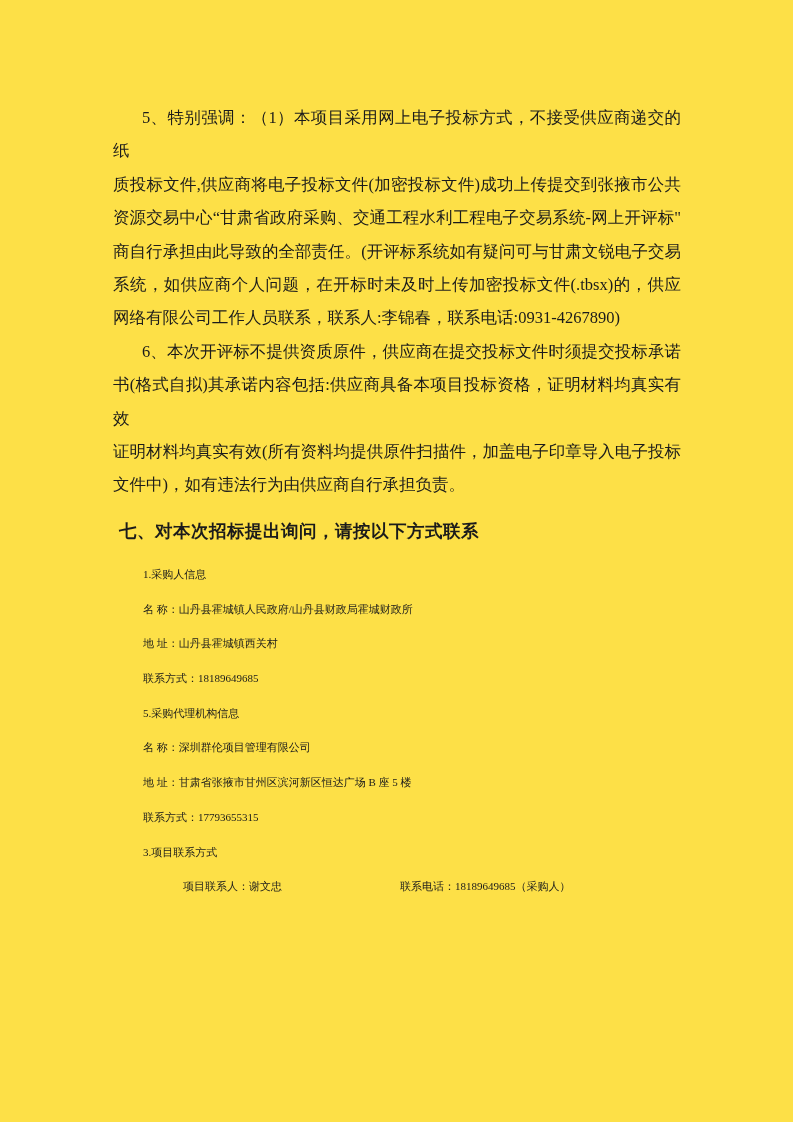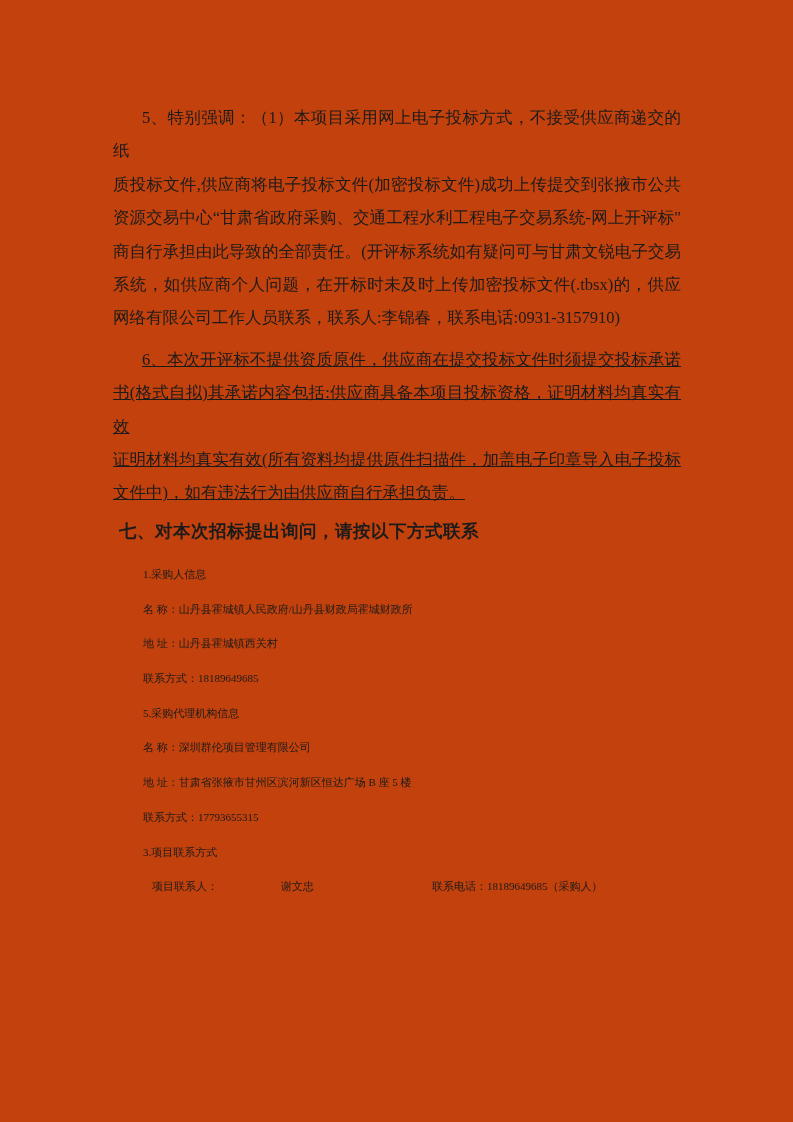--- a/index.html
+++ b/index.html
@@ -17,60 +17,60 @@
 
   .content {
     position:absolute;
     left:113px;
     top:101px;
     width:568px;
   }
 
   
   .para { font-size:16.5px; line-height:33.4px; letter-spacing:0; }
-  .para + .para { margin-top:8px;text-decoration:underline; }
+  .para + .para { margin-top:0; }
   .para .line { width:100%; }
   .para .line.just { text-align:justify; text-align-last:justify; }
   .para .line.first { text-indent:29px; }
 
   
   .heading {
-    margin-top:5px;
+    margin-top:13px;
     padding-left:6px;
     font-family:"Liberation Sans","DejaVu Sans",sans-serif;
     font-weight:700;
     font-size:17.5px;
     line-height:33px;
     letter-spacing:0.5px;
   }
 
   
   .contacts { margin-top:9px; font-size:11px; }
   .contact-item { line-height:34.7px; padding-left:30px; }
 
   
   .contact-row { display:flex; line-height:34.7px; padding-left:39px; }
-  .c-label { width:97px; flex:0 0 auto; }
-  .c-name  { width:151px; flex:0 0 auto;margin-left:32px; }
+  .c-label { width:97px; flex:0 0 auto;text-align:right; }
+  .c-name  { width:151px; flex:0 0 auto; }
   .c-phone { flex:1 1 auto; }
 </style>
 </head>
 <body>
 
-<div class="page" style="background: #c2410c; color: rgb(27, 27, 27);">
+<div class="page" style="background: #fde047; color: rgb(27, 27, 27);">
   <div class="content">
 
     <div>
         <div class="para">
           <div class="line first just">5、特别强调：（1）本项目采用网上电子投标方式，不接受供应商递交的纸</div>
           <div class="line just">质投标文件,供应商将电子投标文件(加密投标文件)成功上传提交到张掖市公共</div>
           <div class="line just">资源交易中心“甘肃省政府采购、交通工程水利工程电子交易系统-网上开评标"</div>
           <div class="line just">商自行承担由此导致的全部责任。(开评标系统如有疑问可与甘肃文锐电子交易</div>
           <div class="line just">系统，如供应商个人问题，在开标时未及时上传加密投标文件(.tbsx)的，供应</div>
-          <div class="line">网络有限公司工作人员联系，联系人:李锦春，联系电话:0931-3157910)</div>
+          <div class="line">网络有限公司工作人员联系，联系人:李锦春，联系电话:0931-4267890)</div>
         </div>
         <div class="para">
           <div class="line first just">6、本次开评标不提供资质原件，供应商在提交投标文件时须提交投标承诺</div>
           <div class="line just">书(格式自拟)其承诺内容包括:供应商具备本项目投标资格，证明材料均真实有效</div>
           <div class="line just">证明材料均真实有效(所有资料均提供原件扫描件，加盖电子印章导入电子投标</div>
           <div class="line">文件中)，如有违法行为由供应商自行承担负责。</div>
         </div>
       </div>
 
     <div class="heading">七、对本次招标提出询问，请按以下方式联系</div>

